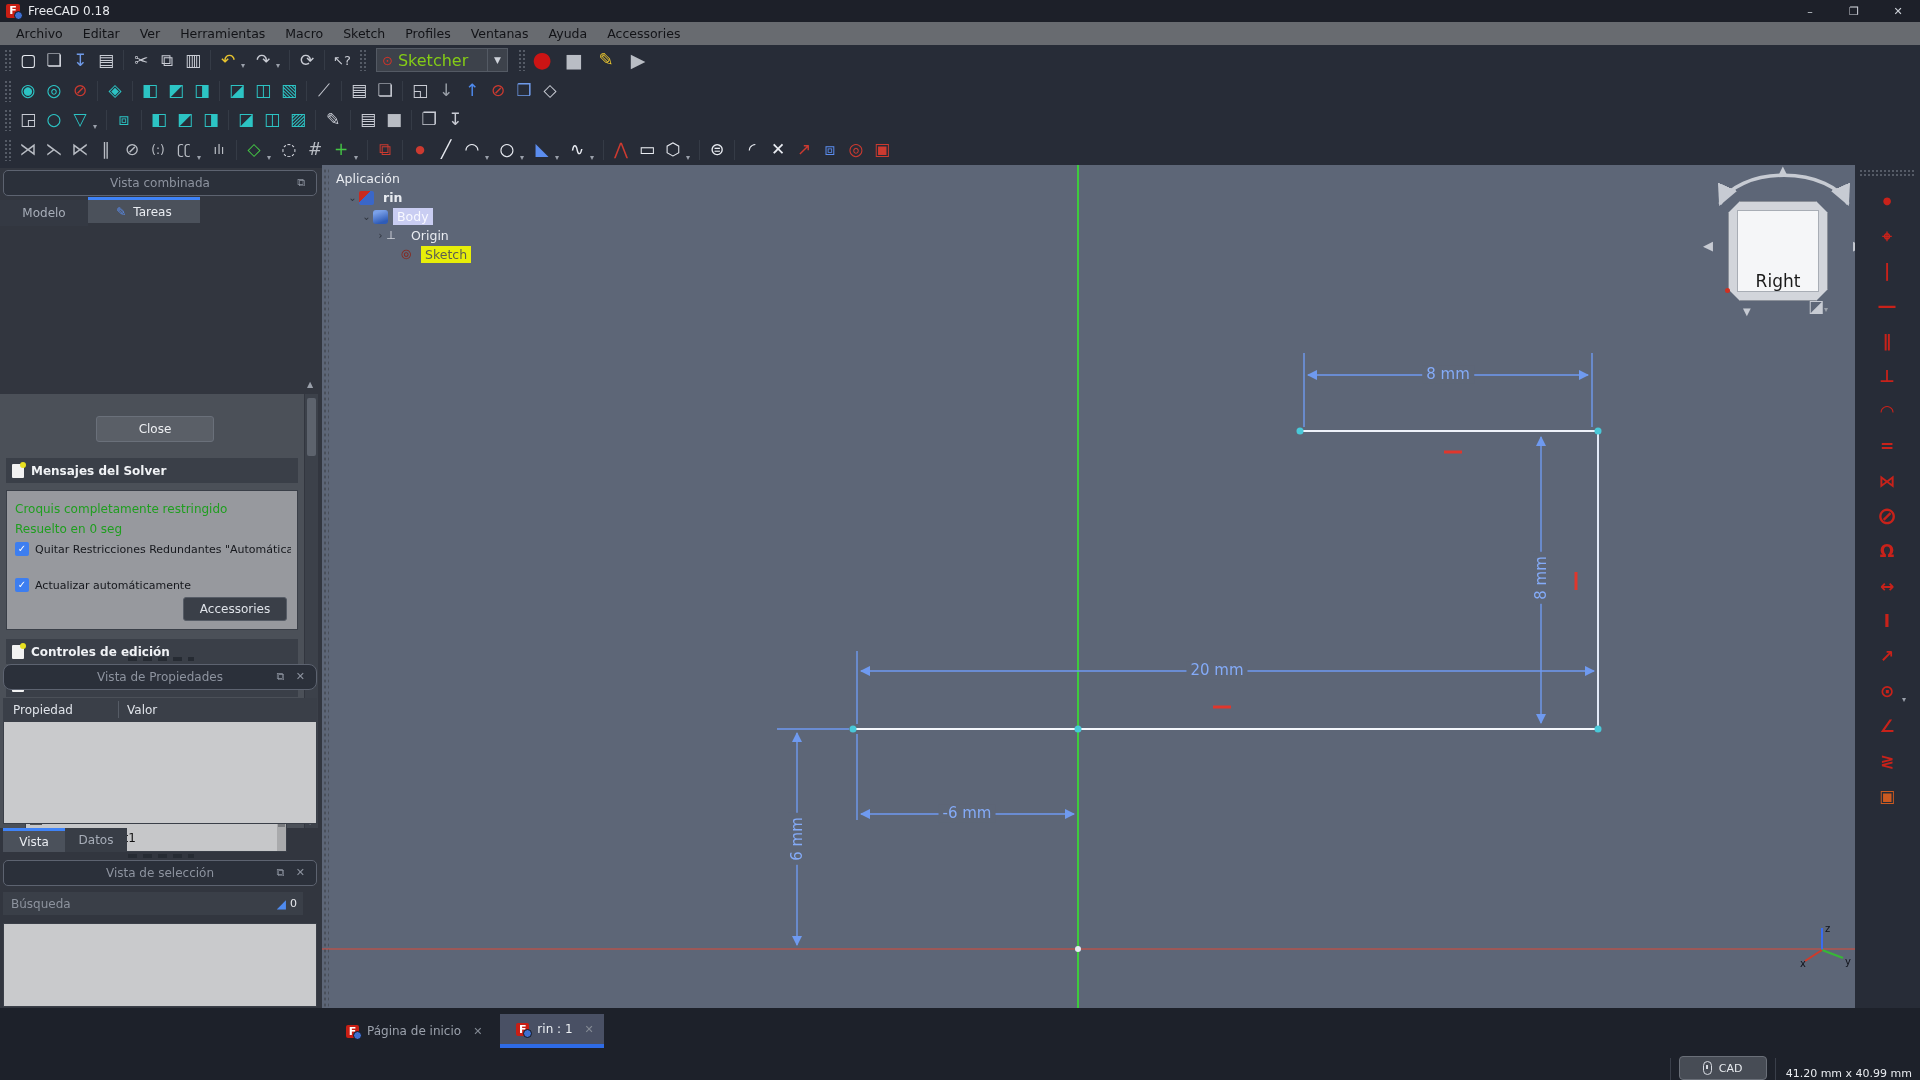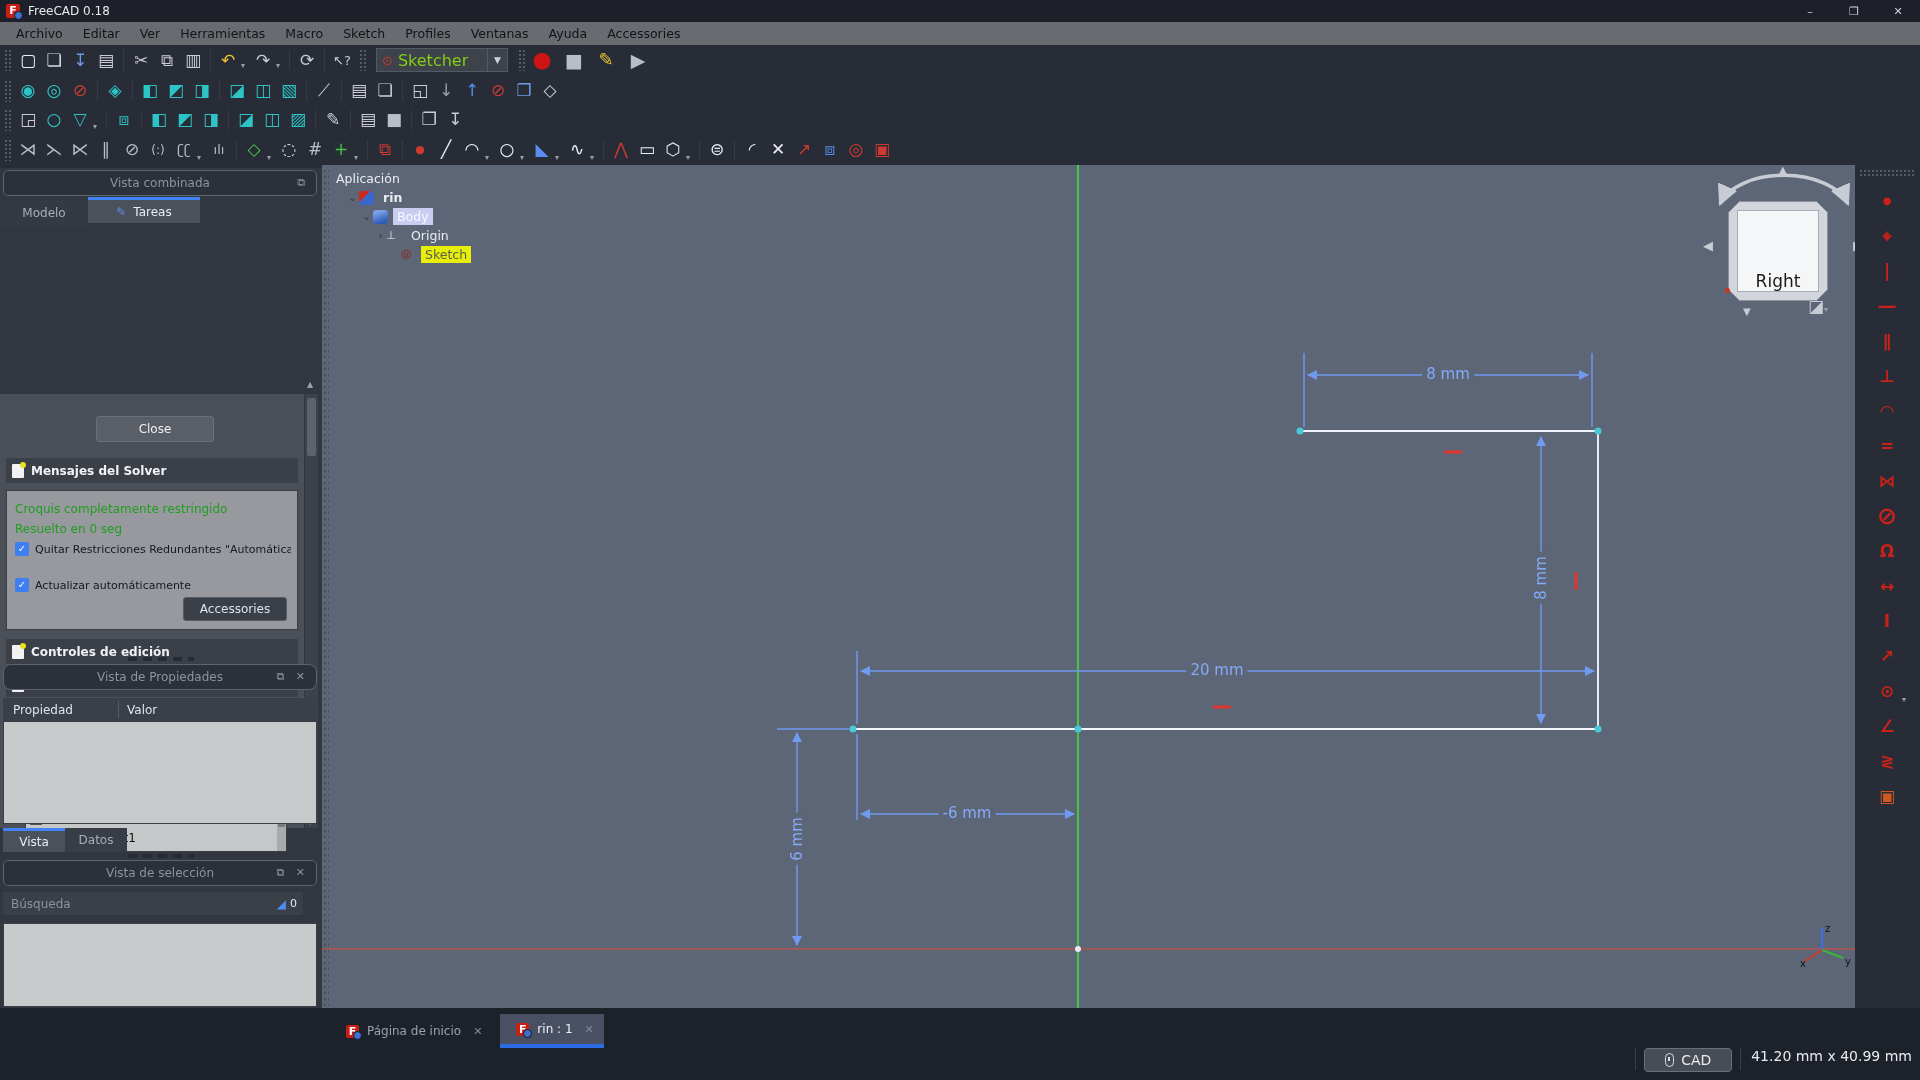--- a/index.html
+++ b/index.html
@@ -93,21 +93,21 @@
   #righttb{left:1855px;top:165px;width:65px;height:843px;background:#272c37;}
   #righttb .dots{position:absolute;left:4px;top:4px;width:56px;height:8px;background-image:radial-gradient(#555b66 1px,transparent 1.2px);background-size:4px 4px;}
   .rtbi{position:relative;width:64px;height:35px;display:flex;align-items:center;justify-content:center;color:#c8221a;font-size:17px;font-weight:bold;}
   .rtbi .tbchev{position:absolute;right:8px;bottom:4px;align-self:auto;padding:0;}
   
   #tabbar{left:0;top:1008px;width:1920px;height:40px;background:#1d212a;display:flex;align-items:flex-end;padding-left:330px;}
   .doctab{height:34px;display:flex;align-items:center;padding:0 10px;font-size:12px;color:#9ba1ac;position:relative;}
   .doctab .flogo{width:13px;height:13px;margin-right:8px;}
   .doctab .tclose{margin-left:12px;color:#848a94;font-size:11px;}
   .doctab.active{background:#495064;color:#eef1f5;border-bottom:4px solid #2e6be6;}
-  #statusbar{left:0;top:1048px;width:1920px;height:32px;background:#1d212a;display:flex;align-items:flex-start;color:#e8ebef;font-size:14px;}
+  #statusbar{left:0;top:1048px;width:1920px;height:32px;background:#1d212a;display:flex;align-items:flex-end;color:#e8ebef;font-size:11px;}
   .sb-sep{width:1px;height:22px;background:#3a3f4a;}
   #cad-btn{width:88px;height:24px;margin:0 8px;background:#474c55;border:1px solid #6a6f78;border-radius:4px;display:flex;align-items:center;justify-content:center;color:#e8ebef;}
   .mouse-ic{width:9px;height:14px;border:1.5px solid #d8dbe2;border-radius:5px;margin-right:7px;position:relative;}
   .mouse-ic::after{content:"";position:absolute;left:2.2px;top:2.5px;width:2px;height:4px;background:#d8dbe2;}
   .splitter-dots{position:absolute;width:6px;background-image:radial-gradient(#4a505b 1px,transparent 1.2px);background-size:4px 6px;}
 </style>
 </head>
 <body>
 
 <div id="app">

